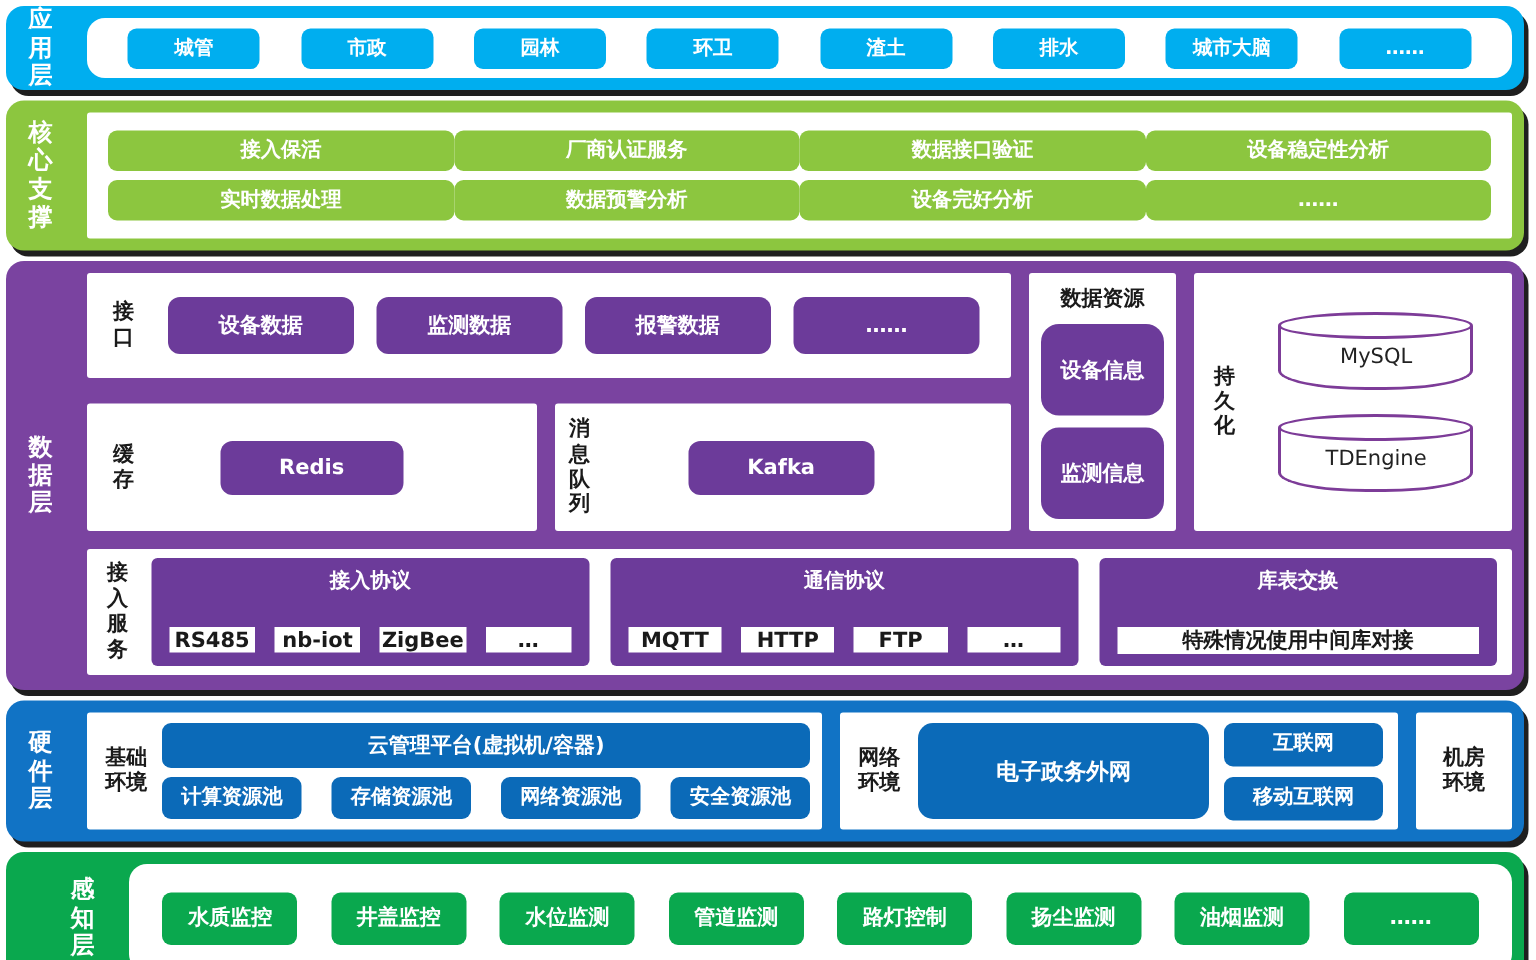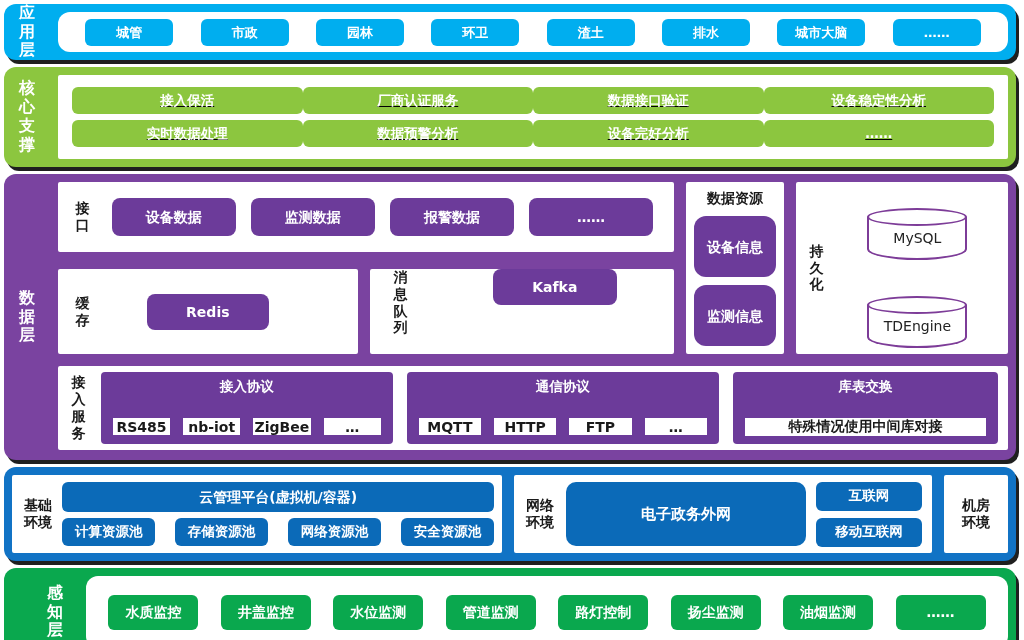--- a/index.html
+++ b/index.html
@@ -29,48 +29,48 @@
   .btn-blue   { background: #0B6AB8; }
   .btn-dgreen { background: #0AA84E; }
 
   
   .chip-panel { flex: 1; display: flex; align-items: center; justify-content: space-evenly; border-radius: 12px; }
   .chip-panel .btn { width: 88px; height: 27px; }
   .chip-panel .btn-dgreen { width: 90px; height: 35px; font-size: 14px; }
 
   
   .core-panel { flex: 1; display: flex; flex-direction: column; justify-content: space-evenly; padding: 6px 14px; }
-  .core-row { display: flex; height: 27px; text-decoration: underline; }
+  .core-row { display: flex; height: 27px; }
   .core-row .btn { flex: 1; font-size: 13.5px; }
 
   
   .data-body { flex: 1; display: flex; flex-direction: column; gap: 12px; padding: 8px 8px 10px; min-width: 0; }
   .row-a { flex: 1; display: flex; gap: 12px; min-height: 0; }
   .col-left { flex: 1; display: flex; flex-direction: column; gap: 17px; min-width: 0; }
   .dark-label { color: #1A1A1A; font-size: 14px; }
   .dark-label span { display: block; width: 1.2em; line-height: 1.2; text-align: center; word-break: break-all; }
   .wide-label span { width: 2.3em; }
 
   .iface-panel { height: 70px; display: flex; align-items: center; gap: 6px; padding: 0 6px 0 16px; }
   .iface-btns { flex: 1; display: flex; align-items: center; justify-content: space-evenly; }
   .iface-btns .btn { width: 124px; height: 38px; font-size: 14px; }
 
   .mid-row { flex: 1; display: flex; gap: 12px; }
   .cache-panel { width: 300px; display: flex; align-items: center; gap: 56px; padding: 0 16px; }
   .cache-panel .btn { width: 122px; height: 36px; font-size: 14px; }
-  .mq-panel { flex: 1; display: flex; align-items: flex-start; gap: 84px; padding: 0 22px; }
+  .mq-panel { flex: 1; display: flex; align-items: center; gap: 64px; padding: 0 8px; }
   .mq-panel .btn { width: 124px; height: 36px; font-size: 14px; }
 
   .res-panel { width: 98px; display: flex; flex-direction: column; gap: 8px; padding: 8px 8px; }
   .res-title { text-align: center; color: #1A1A1A; font-size: 14px; }
   .res-panel .btn { flex: 1; border-radius: 12px; font-size: 14px; }
 
   .persist-panel { width: 212px; display: flex; align-items: center; gap: 8px; padding: 8px 6px 8px 12px; }
   .cyl-col { flex: 1; display: flex; flex-direction: column; align-items: center; gap: 16px; }
-  .cyl { position: relative; width: 100px; height: 52px; margin-top: 20px; }
+  .cyl { position: relative; width: 130px; height: 52px; }
   .cyl-top { position: absolute; top: 0; left: 0; right: 0; height: 18px; background: #fff;
              border: 2px solid #7D3C98; border-radius: 50%; }
   .cyl-bodyp { position: absolute; top: 9px; left: 0; right: 0; bottom: 0; background: #fff;
                border: 2px solid #7D3C98; border-top: none;
                border-radius: 0 0 59px 59px / 0 0 13px 13px; }
   .cyl-text { position: absolute; left: 0; right: 0; top: 22px; text-align: center;
               color: #222; font-size: 14px; font-weight: normal; }
 
   .access-panel { height: 84px; display: flex; align-items: center; gap: 14px; padding: 0 10px 0 12px; }
   .group { background: #6C3B9A; border-radius: 4px; height: 72px; display: flex; flex-direction: column;
@@ -224,20 +224,23 @@
           <div class="group-title">库表交换</div>
           <div class="group-items">
             <div class="white-btn">特殊情况使用中间库对接</div>
           </div>
         </div>
       </div>
     </div>
   </div>
 
   <div class="band band-blue h-hw">
+    <div class="band-label">
+      <span>硬件层</span>
+    </div>
     <div class="hw-body">
       <div class="white base-panel">
         <div class="dark-label wide-label">
           <span>基础环境</span>
         </div>
         <div class="base-col">
           <div class="btn btn-blue cloud-btn">云管理平台(虚拟机/容器)</div>
           <div class="pool-row">
             <div class="btn btn-blue">计算资源池</div>
             <div class="btn btn-blue">存储资源池</div>

